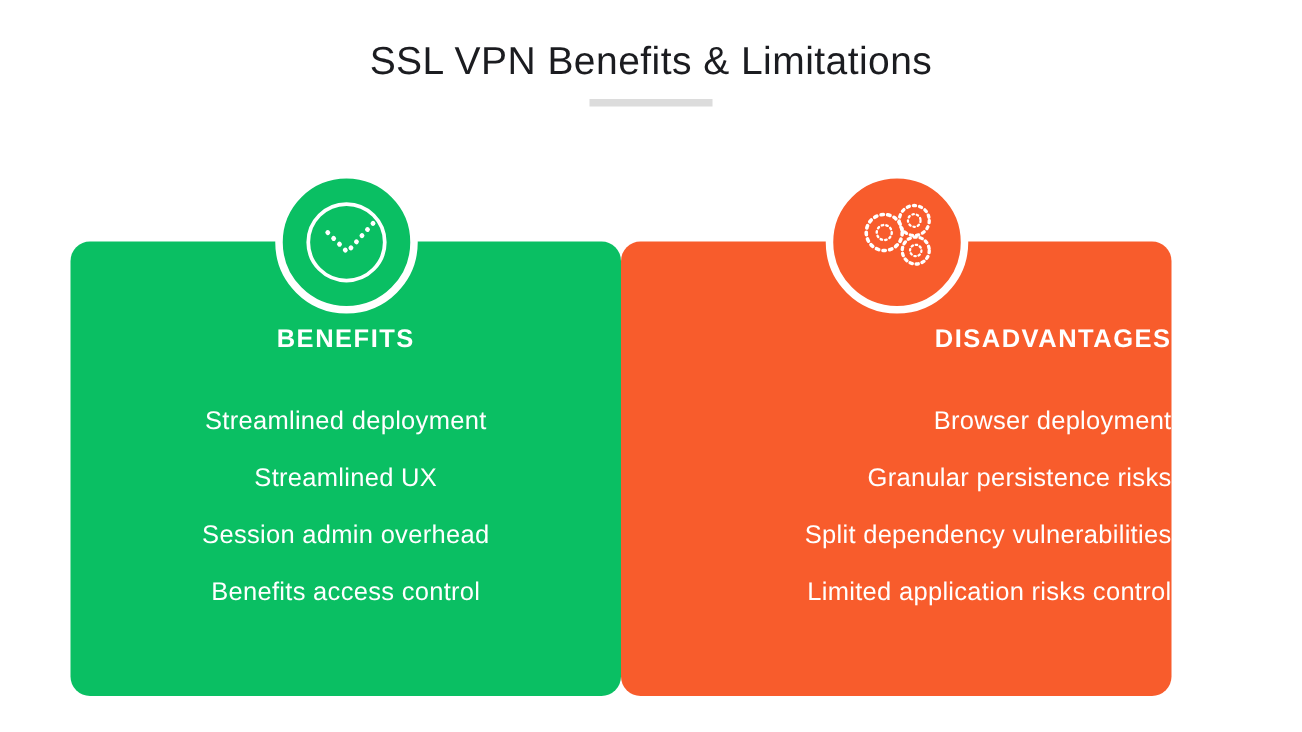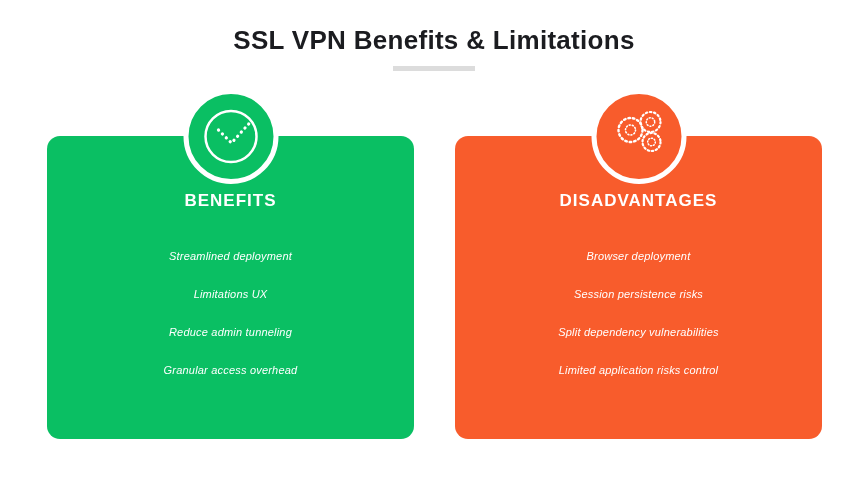--- a/index.html
+++ b/index.html
@@ -14,47 +14,46 @@
     height: 488px;
     background: #ffffff;
     overflow: hidden;
   }
   .page-title {
     margin: 0;
     padding-top: 24px;
     text-align: center;
     font-size: 26px;
     line-height: 32px;
-    font-weight: 700;
+    font-weight: 400;
     letter-spacing: 0.3px;
     color: var(--title-text, #1b1c20);
   }
   .title-divider {
     width: 82px;
     height: 5px;
     margin: 10px auto 0 auto;
     background: var(--divider, #dcdcdc);
   }
   .cards {
     position: absolute;
-    top: 136px;
+    top: 161px;
     left: 47px;
     display: flex;
-    gap: 41px;
   }
   .card {
     position: relative;
     width: 367px;
     height: 303px;
     border-radius: 13px;
     color: var(--card-text, #ffffff);
     text-align: center;
   }
   .card-benefits { background: var(--green, #0abf63); }
-  .card-disadvantages { background: var(--orange, #f85c2c); }
+  .card-disadvantages { background: var(--orange, #f85c2c); text-align: right; }
   .badge {
     position: absolute;
     top: -47px;
     left: 50%;
     transform: translateX(-50%);
     width: 85px;
     height: 85px;
     border: 5px solid #ffffff;
     border-radius: 50%;
     box-sizing: content-box;
@@ -68,25 +67,24 @@
     line-height: 20px;
     font-weight: 700;
     letter-spacing: 1px;
   }
   .card-list {
     list-style: none;
     margin: 26px 0 0 0;
     padding: 0;
   }
   .card-list li {
-    font-size: 11px;
+    font-size: 17px;
     line-height: 38px;
     letter-spacing: 0.2px;
     font-weight: 400;
-    font-style: italic;
   }
 </style>
 </head>
 <body>
 
 <div class="canvas">
 
   <h1 class="page-title">SSL VPN Benefits &amp; Limitations</h1>
   <div class="title-divider"></div>
 
@@ -95,43 +93,43 @@
     <section class="card card-benefits">
       <div class="badge badge-benefits">
         <svg viewBox="0 0 85 85" aria-hidden="true">
           <circle cx="42.5" cy="42.5" r="25.5" fill="none" stroke="#ffffff" stroke-width="2.5"></circle>
           <polyline points="30,36 43,49 61,29" fill="none" stroke="#ffffff" stroke-width="3.2" stroke-linecap="round" stroke-linejoin="round" stroke-dasharray="0.1 5.4"></polyline>
         </svg>
       </div>
       <h2 class="card-heading">BENEFITS</h2>
       <ul class="card-list">
         <li>Streamlined deployment</li>
-        <li>Limitations UX</li>
-        <li>Reduce admin tunneling</li>
-        <li>Granular access overhead</li>
+        <li>Streamlined UX</li>
+        <li>Session admin overhead</li>
+        <li>Benefits access control</li>
       </ul>
     </section>
 
     <section class="card card-disadvantages">
       <div class="badge badge-disadvantages">
         <svg viewBox="0 0 85 85" aria-hidden="true">
 
           <circle cx="34" cy="36" r="12" fill="none" stroke="#ffffff" stroke-width="2.4" stroke-linecap="round" stroke-dasharray="1.6 2.9"></circle>
           <circle cx="34" cy="36" r="5" fill="none" stroke="#ffffff" stroke-width="1.6" stroke-linecap="round" stroke-dasharray="1 2.1"></circle>
 
           <circle cx="54" cy="28" r="10" fill="none" stroke="#ffffff" stroke-width="2.2" stroke-linecap="round" stroke-dasharray="1.5 2.7"></circle>
           <circle cx="54" cy="28" r="4.2" fill="none" stroke="#ffffff" stroke-width="1.5" stroke-linecap="round" stroke-dasharray="1 2"></circle>
 
           <circle cx="55" cy="48" r="9" fill="none" stroke="#ffffff" stroke-width="2.2" stroke-linecap="round" stroke-dasharray="1.5 2.6"></circle>
           <circle cx="55" cy="48" r="3.8" fill="none" stroke="#ffffff" stroke-width="1.5" stroke-linecap="round" stroke-dasharray="1 1.9"></circle>
         </svg>
       </div>
       <h2 class="card-heading">DISADVANTAGES</h2>
       <ul class="card-list">
         <li>Browser deployment</li>
-        <li>Session persistence risks</li>
+        <li>Granular persistence risks</li>
         <li>Split dependency vulnerabilities</li>
         <li>Limited application risks control</li>
       </ul>
     </section>
 
   </div>
 </div>
 
 </body></html>

